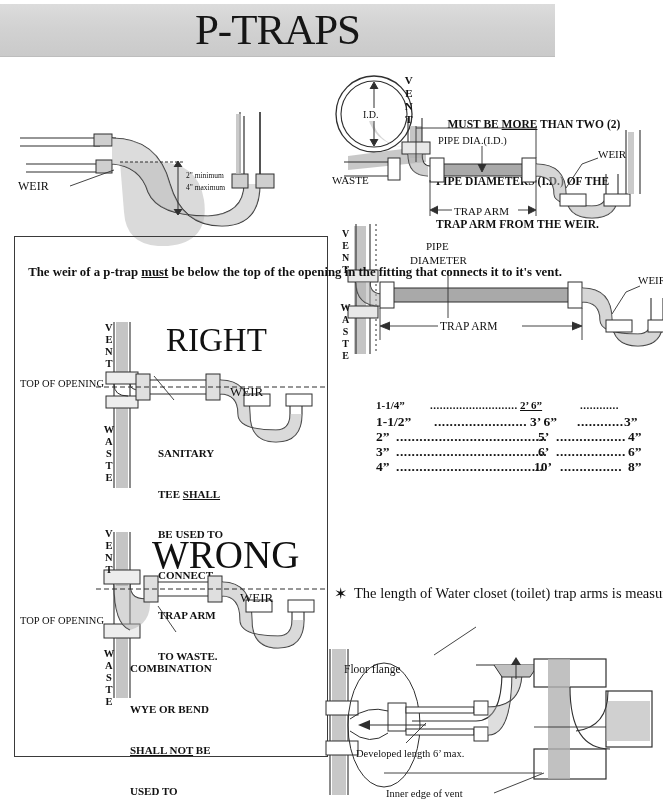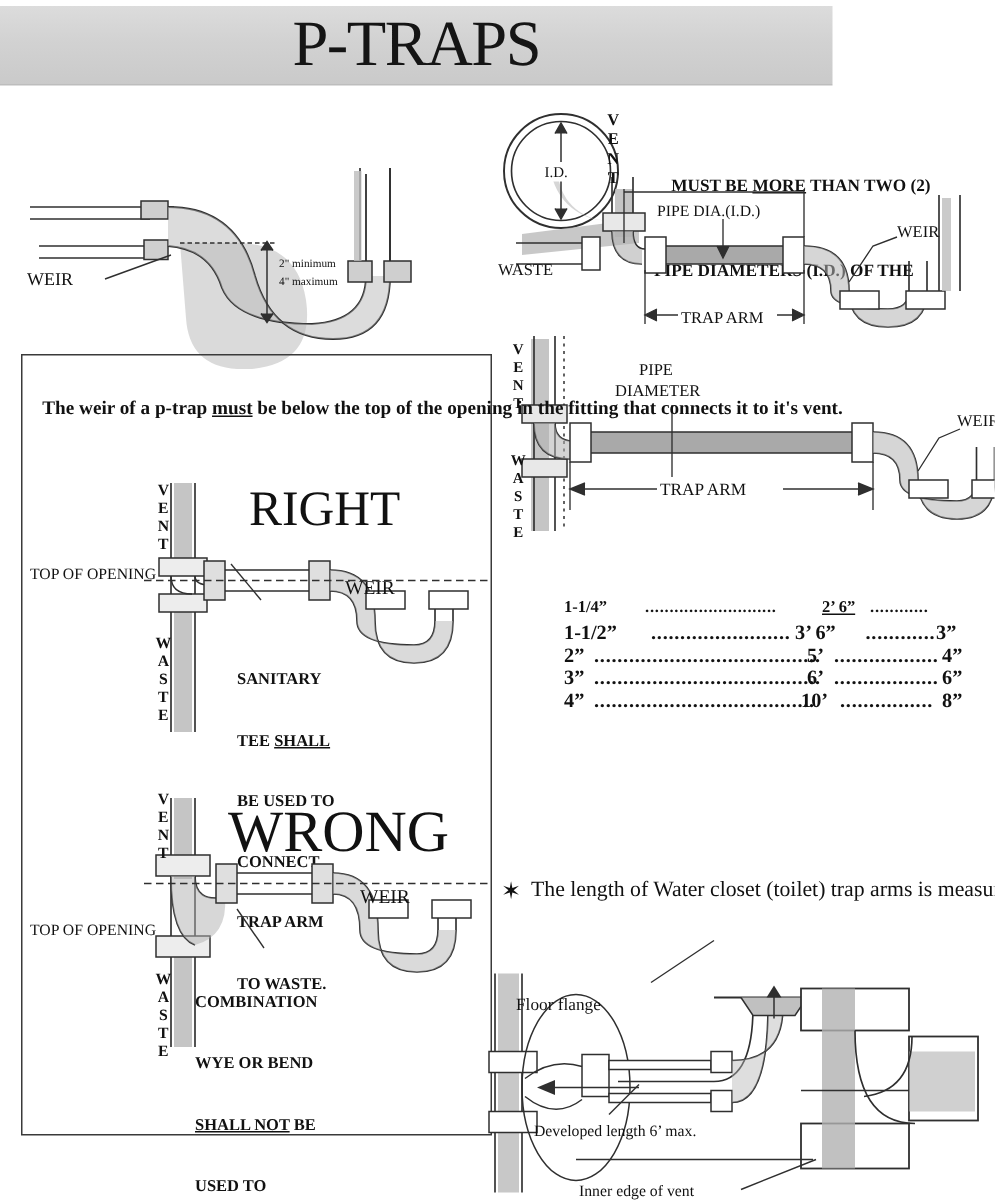--- a/index.html
+++ b/index.html
@@ -92,20 +92,21 @@
     <rect x="28" y="36" width="28" height="13" fill="#ffffff"></rect>
     <text x="31" y="46" font-size="10" fill="#111" font-family="Liberation Serif,serif">I.D.</text>
   </svg>
 </div>
 
 <div class="abs t b" style="left:436px;top:74px;width:225px;font-size:11.5px;line-height:1.24;">
   <div>
     <span>MUST BE </span><span class="u">MORE</span><span> THAN TWO (2)</span>
   </div>
   <div>PIPE DIAMETERS (I.D.) OF THE</div>
+  <div>TRAP ARM FROM THE WEIR.</div>
 </div>
 
 <div class="abs" style="left:330px;top:118px;width:333px;height:108px;text-align:right;">
   <svg width="333" height="108" viewBox="0 0 333 108">
 
     <path d="M18 38 L96 28 L96 44 L18 52 Z" fill="#b6b6b6" opacity=".75"></path>
     <path d="M80 8 L92 8 L92 40 L80 40 Z" fill="#b6b6b6" opacity=".8"></path>
 
     <g stroke="#2f2f2f" stroke-width="1.1" fill="none">
       <path d="M78 0 L78 26"></path>
@@ -332,21 +333,21 @@
   
 </div>
 
 <div class="abs" style="left:352px;top:396px;width:305px;">
 
 
   <div style="margin-top:3px;">
     <div class="t b" style="position:relative;height:15px;font-size:11px;">
       <span class="abs" style="left:24px;top:0;">1-1/4”</span>
       <span class="abs" style="left:78px;top:0;letter-spacing:0.5px;">...........................</span>
-      <span class="abs" style="left:196px;top:0;text-decoration:underline;">2’ 6”</span>
+      <span class="abs" style="left:168px;top:0;text-decoration:underline;">2’ 6”</span>
       <span class="abs" style="left:228px;top:0;letter-spacing:0.5px;">............</span>
       <span class="abs" style="left:272px;top:0;margin-left:46px;">2 ½”</span>
     </div>
     <div class="t b" style="position:relative;height:15px;font-size:13.5px;">
       <span class="abs" style="left:24px;top:0;">1-1/2”</span>
       <span class="abs" style="left:82px;top:0;letter-spacing:0.5px;">........................</span>
       <span class="abs" style="left:178px;top:0;">3’ 6”</span>
       <span class="abs" style="left:225px;top:0;letter-spacing:0.5px;">............</span>
       <span class="abs" style="left:272px;top:0;">3”</span>
     </div>

